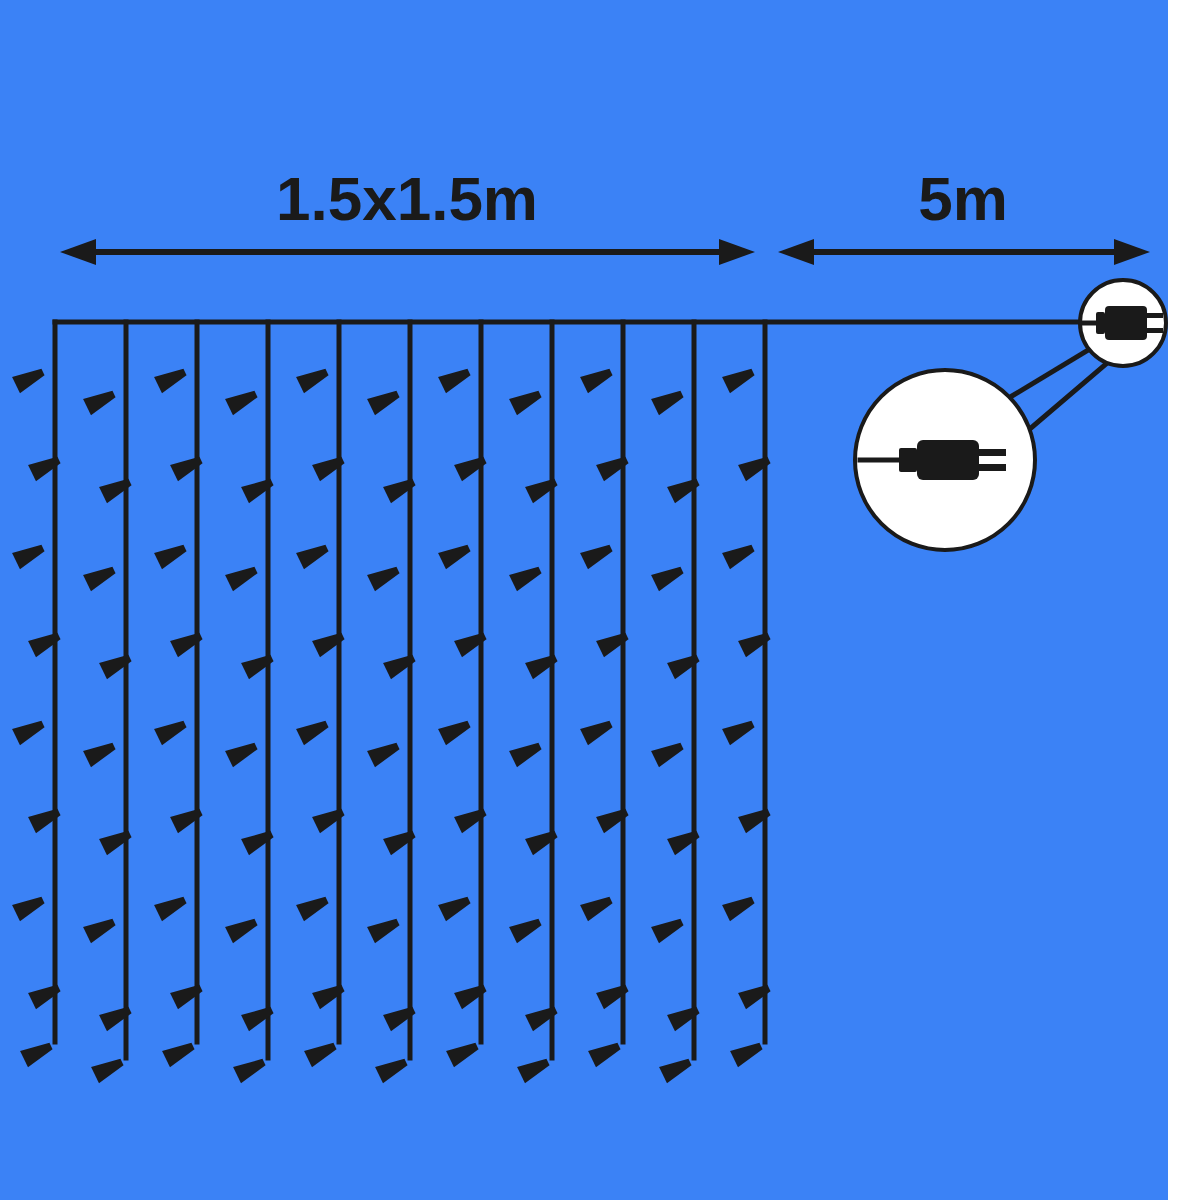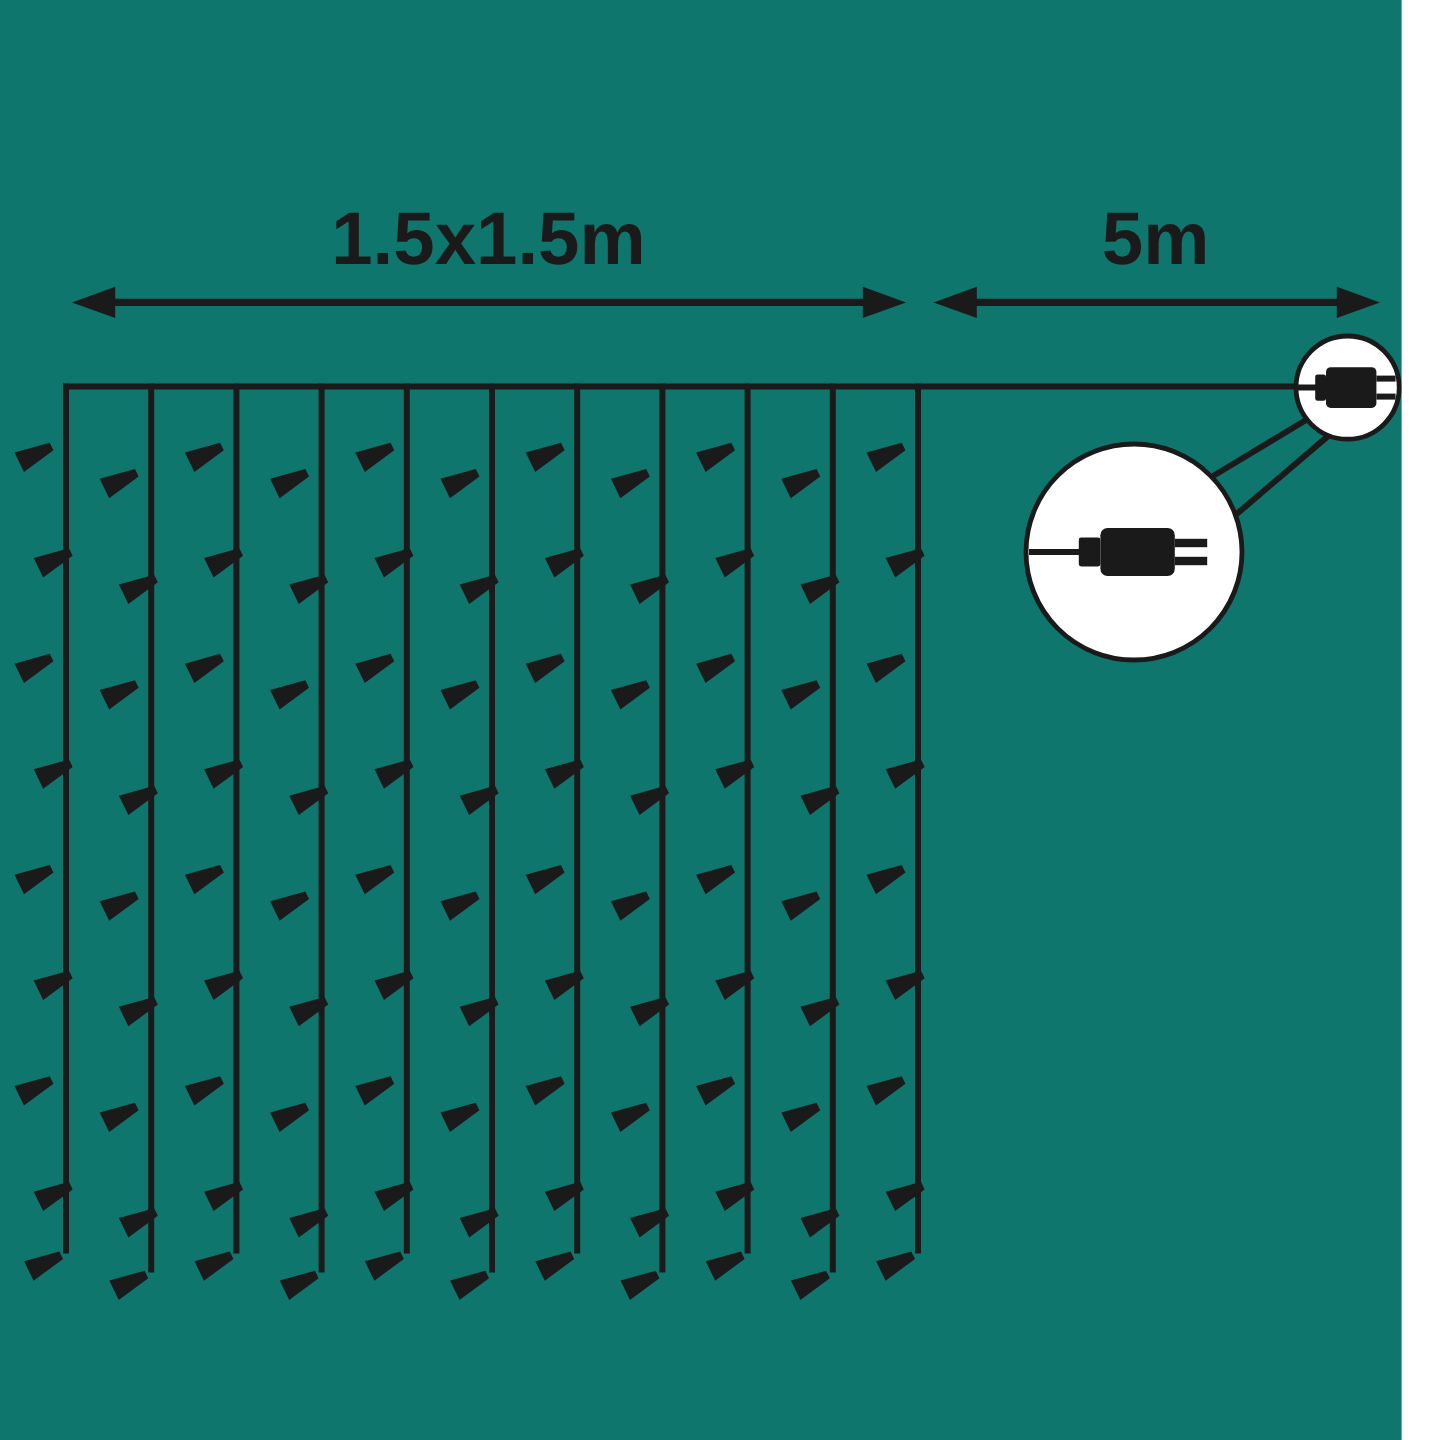--- a/index.html
+++ b/index.html
@@ -5,21 +5,21 @@
   html, body {
     margin: 0;
     padding: 0;
     background: #ffffff;
     font-family: "Liberation Sans", sans-serif;
   }
   .canvas {
     position: relative;
     width: 1168px;
     height: 1200px;
-    background: #0f766e;
+    background: #3b82f6;
     overflow: hidden;
   }
   svg { display: block; }
   .dim-label {
     font-family: "Liberation Sans", sans-serif;
     font-size: 62px;
     font-weight: bold;
     fill: #1a1a1a;
   }
   .wire {

